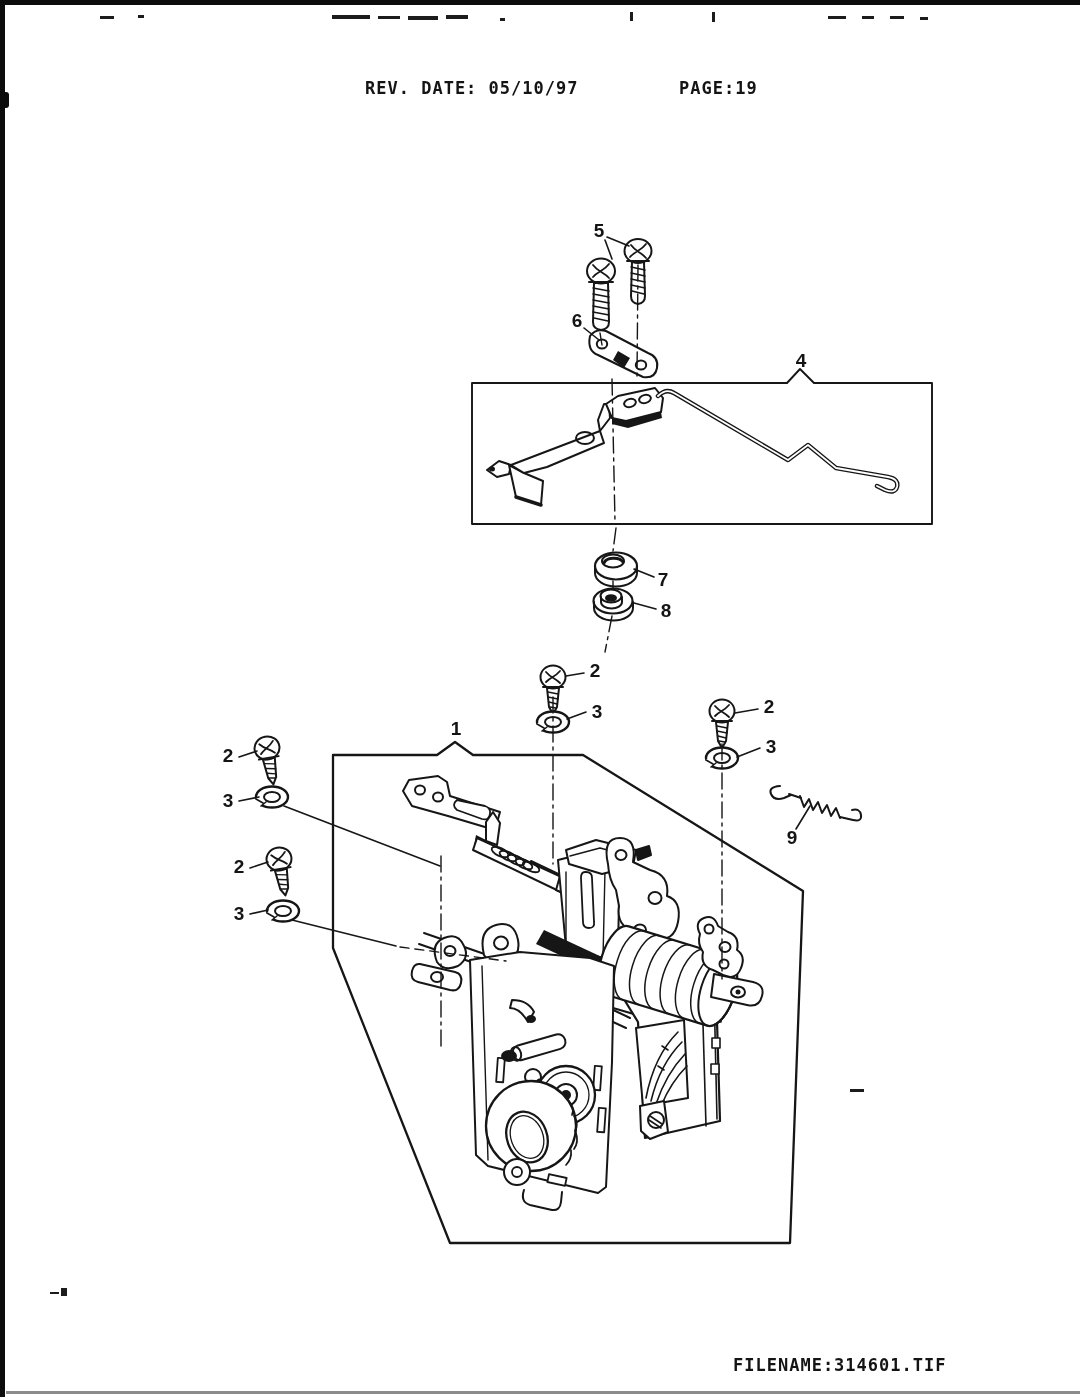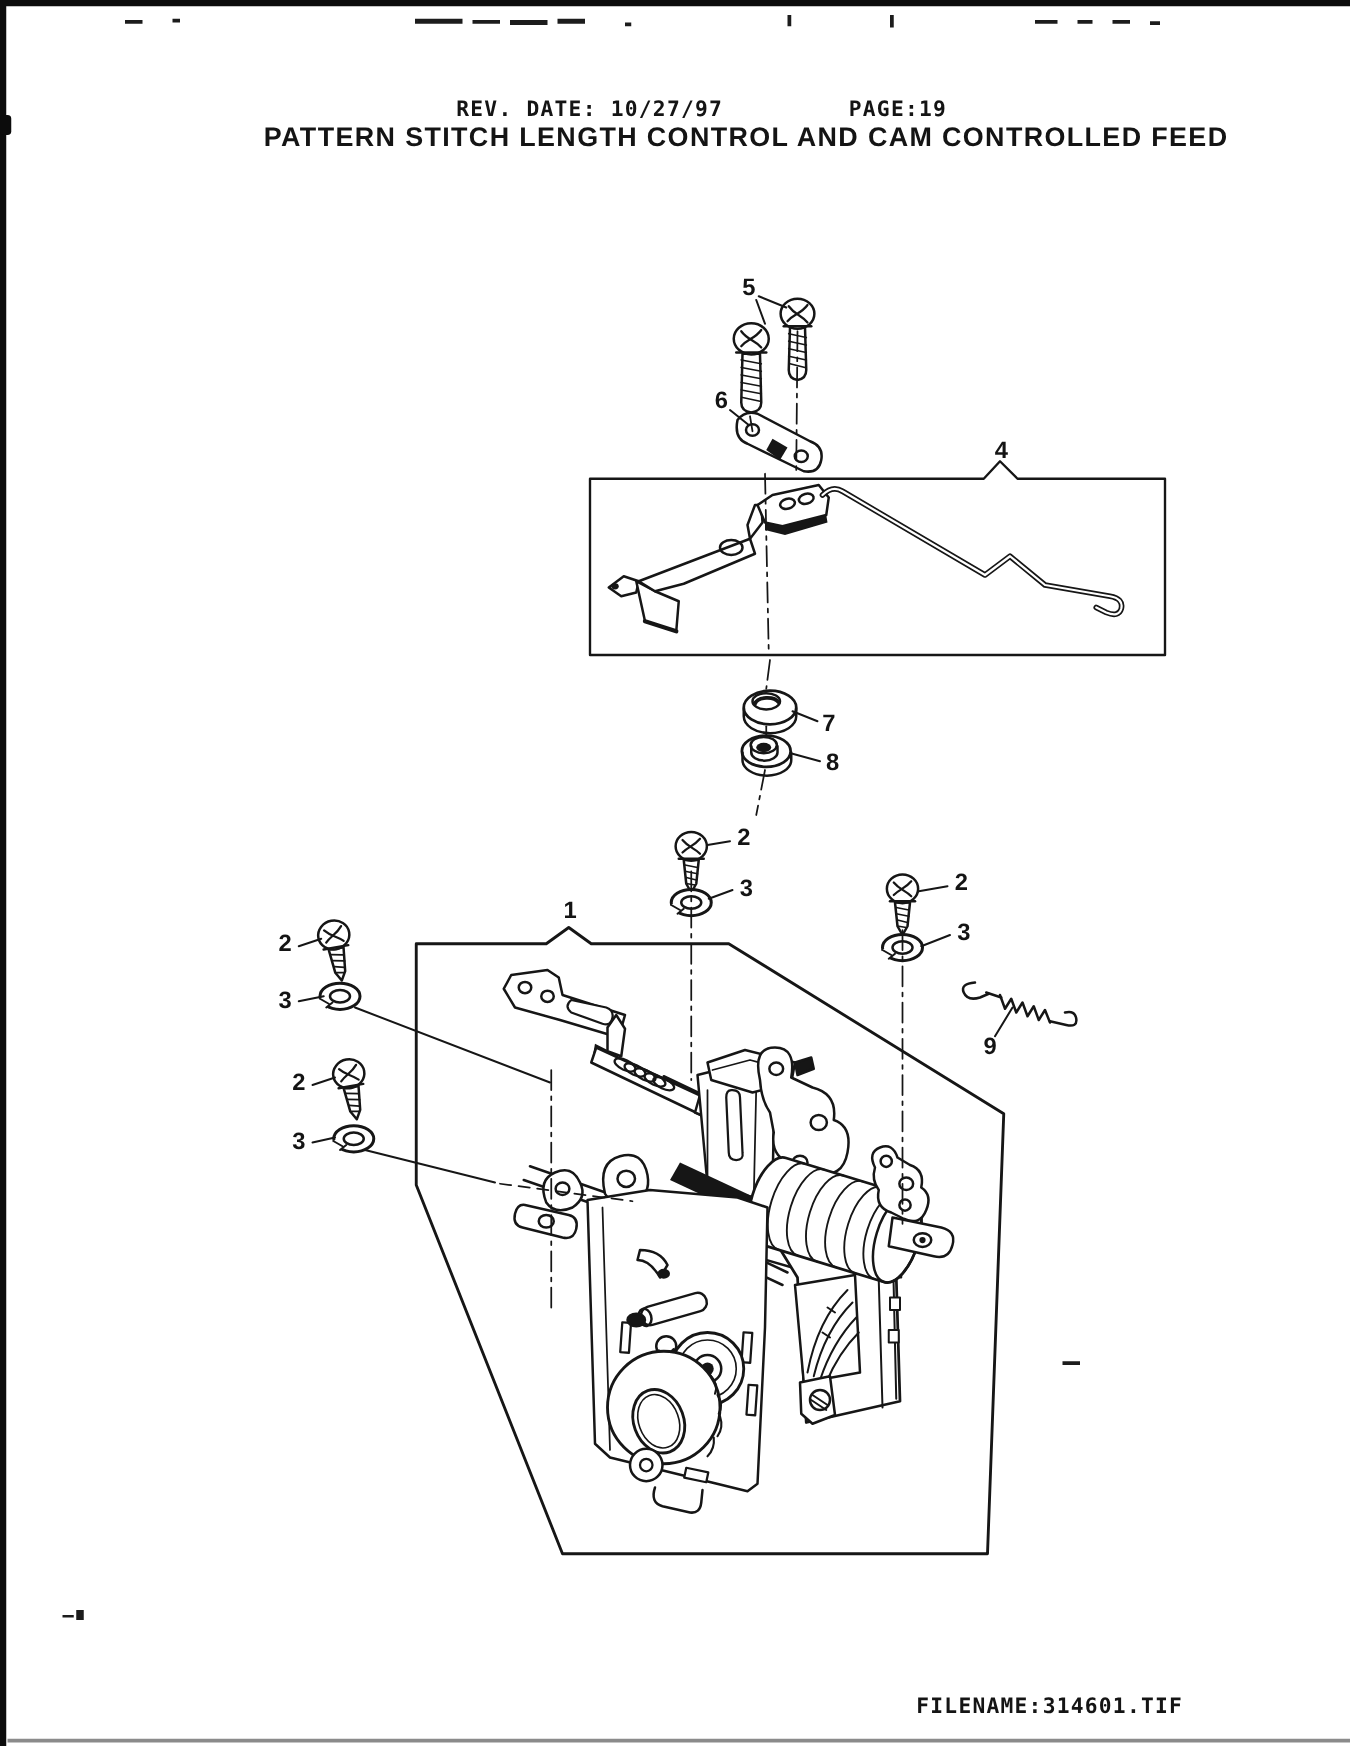--- a/index.html
+++ b/index.html
@@ -43,24 +43,23 @@
   <div class="noise" style="left:712px;top:12px;width:3px;height:10px"></div>
   <div class="noise" style="left:828px;top:16px;width:18px;height:3px"></div>
   <div class="noise" style="left:862px;top:16px;width:12px;height:3px"></div>
   <div class="noise" style="left:890px;top:16px;width:14px;height:3px"></div>
   <div class="noise" style="left:920px;top:17px;width:8px;height:3px"></div>
   <div class="noise" style="left:850px;top:1089px;width:14px;height:3px"></div>
   <div class="noise" style="left:50px;top:1292px;width:9px;height:2px"></div>
   <div class="noise" style="left:61px;top:1288px;width:6px;height:8px"></div>
 
   <div class="rev-line">
-    <span class="rev-date">REV. DATE: 10/27/97</span>
+    <span class="rev-date">REV. DATE: 05/10/97</span>
     <span class="page-num">PAGE:19</span>
   </div>
-  <h1 class="doc-title">PATTERN STITCH LENGTH CONTROL AND CAM CONTROLLED FEED</h1>
 
   <svg class="diagram-svg" viewBox="0 0 1080 1397">
     <g stroke="#161616" fill="none" stroke-width="2" stroke-linecap="round" stroke-linejoin="round">
 
       <path stroke-width="1.9" d="M472,383 L787,383 L800,369 L814,383 L932,383 L932,524 L472,524 Z"></path>
 
       <path stroke-width="2.3" d="M333,948 L333,755 L437,755 L455,742 L473,755 L583,755 L803,891 L790,1243 L450,1243 Z"></path>
 
       <path fill="#fff" d="M487,470 L499,461 L511,465 L509,474 L497,477 Z"></path>
       <ellipse cx="492" cy="469" rx="3" ry="2.5" fill="#161616" stroke="none"></ellipse>

